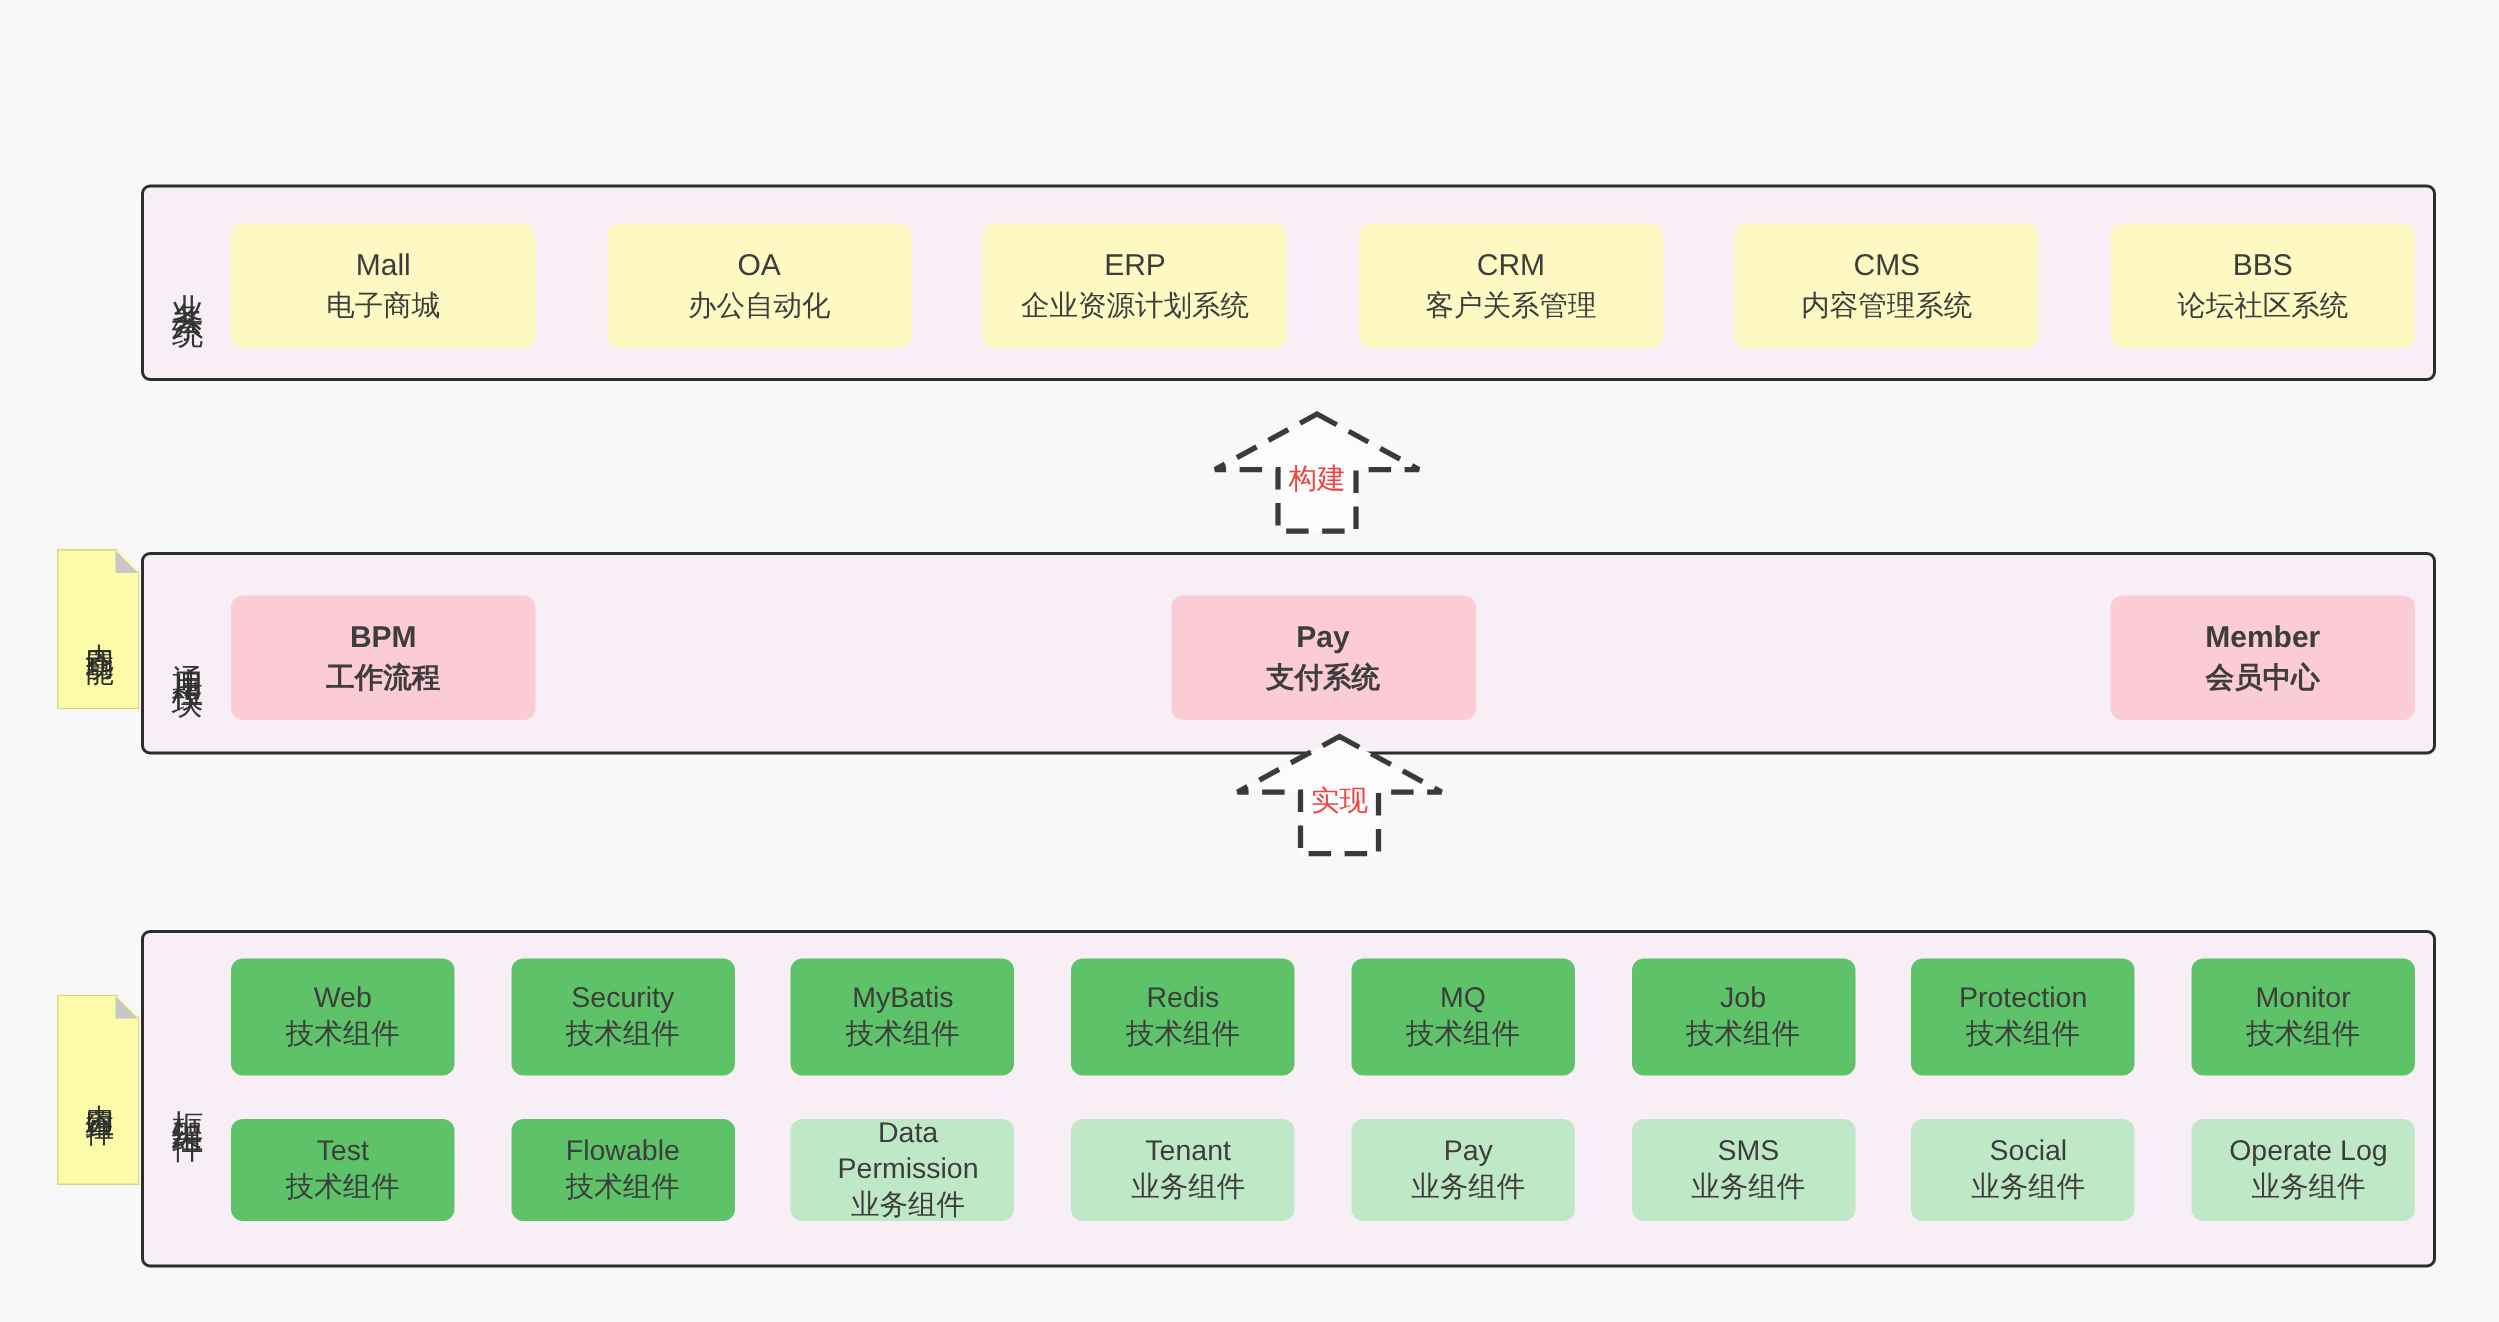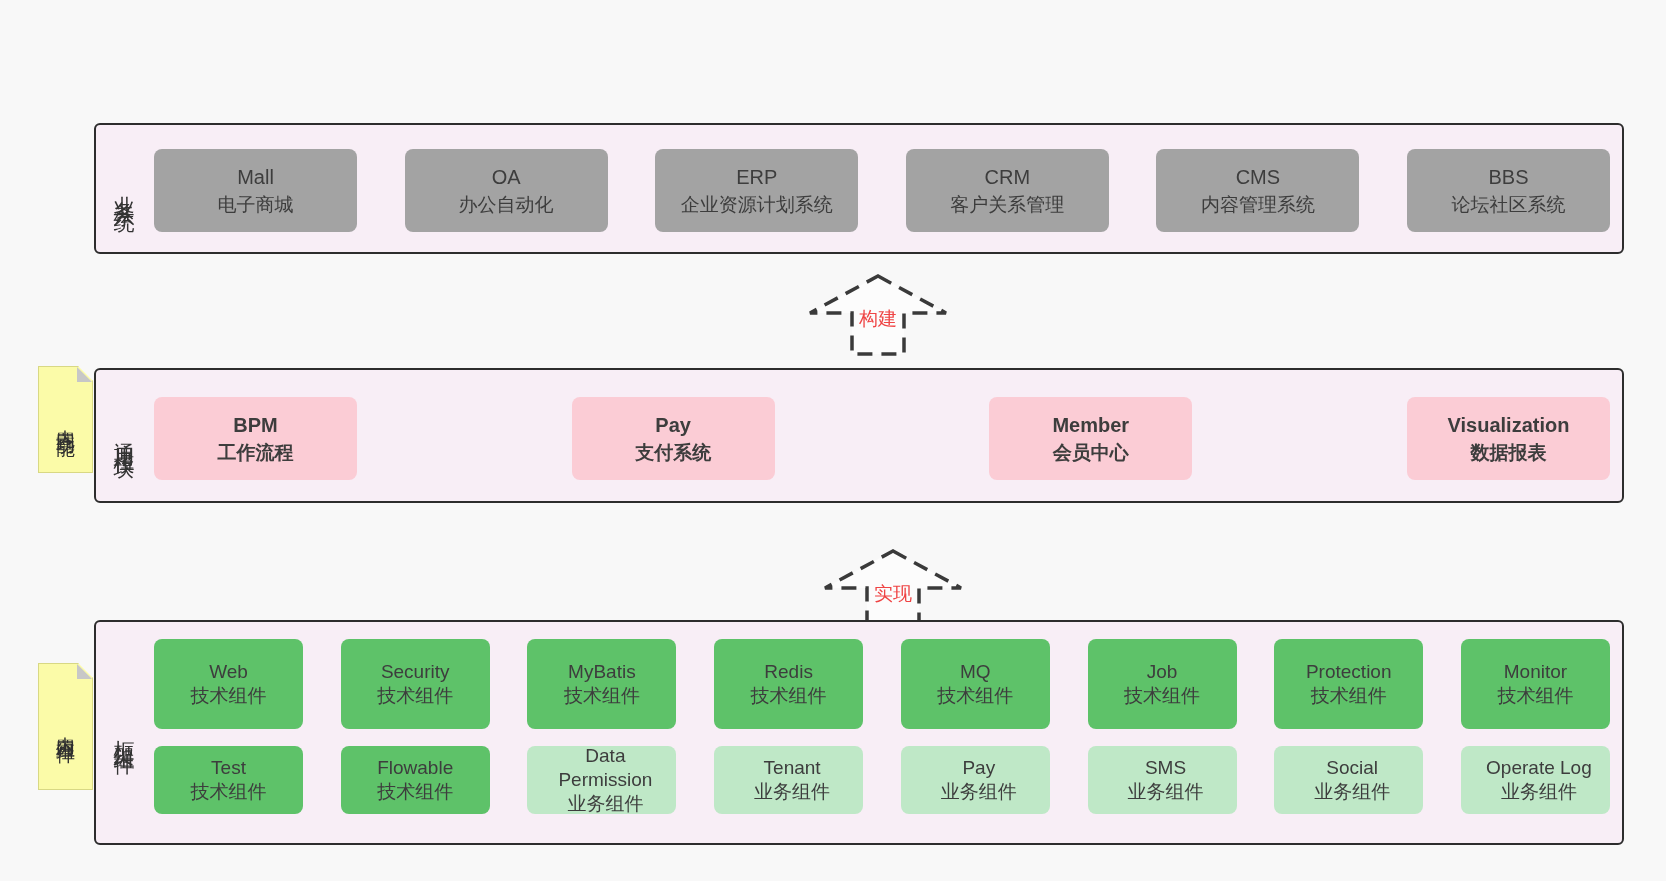--- a/index.html
+++ b/index.html
@@ -22,26 +22,26 @@
   .boxes {
     position:absolute; left:58px; right:12px;
     display:flex; justify-content:space-between;
   }
   .box {
     border-radius:8px; display:flex; flex-direction:column;
     align-items:center; justify-content:center; text-align:center;
     box-sizing:border-box; padding:2px 4px;
   }
   .row6 .box { width:203px; height:83px; }
-  .row8 .box { width:149px; height:90px; }
+  .row8 .box { width:149px; height:78px; }
   .row8b .box { height:68px; }
   .box-title { font-size:20px; line-height:27px; }
   .box-subtitle { font-size:19px; line-height:27px; }
   .row8 .box-title, .row8 .box-subtitle { font-size:19px; line-height:24px; }
-  .blue { background:#a3a3a3; }
+  .blue { background:#fef9c3; }
   .red { background:#f4696b; }
   .pink { background:#fbccd5;font-weight:bold; }
   .green { background:#5ec269; }
   .green-light { background:#bfe8c7;padding-left:11px; }
   .arrow { position:absolute; width:142px; height:84px; }
   .arrow svg { display:block; }
   .arrow-label {
     position:absolute; left:50%; top:33px; transform:translateX(-50%);
     background:#fcfcfc; padding:0 4px; font-size:19px; color:#ef4444;
     white-space:nowrap;
@@ -115,28 +115,24 @@
       <div class="box-subtitle">工作流程</div>
     </div>
     <div class="box pink">
       <div class="box-title">Pay</div>
       <div class="box-subtitle">支付系统</div>
     </div>
     <div class="box pink">
       <div class="box-title">Member</div>
       <div class="box-subtitle">会员中心</div>
     </div>
-    <div class="box pink">
-      <div class="box-title">Visualization</div>
-      <div class="box-subtitle">数据报表</div>
-    </div>
-  </div>
-</div>
-
-<div class="arrow" style="left:822px; top:548px;">
+  </div>
+</div>
+
+<div class="arrow" style="left:822px; top:488px;">
   <svg width="142" height="84" viewBox="0 0 142 84">
     <polygon points="71,3 139,40 97,40 97,81 45,81 45,40 3,40" fill="#fcfcfc" stroke="#3a3a3a" stroke-width="3.5" stroke-dasharray="15 9" stroke-linejoin="miter"></polygon>
   </svg>
   <span class="arrow-label">实现</span>
 </div>
 
 <div class="sticky" style="top:663px; height:127px;">
   <div class="sticky-fold"></div>
   <div class="sticky-text">内置组件</div>
 </div>

